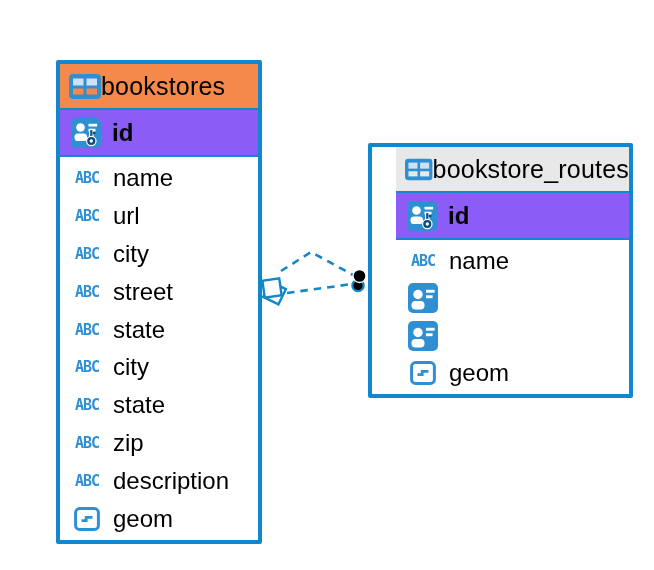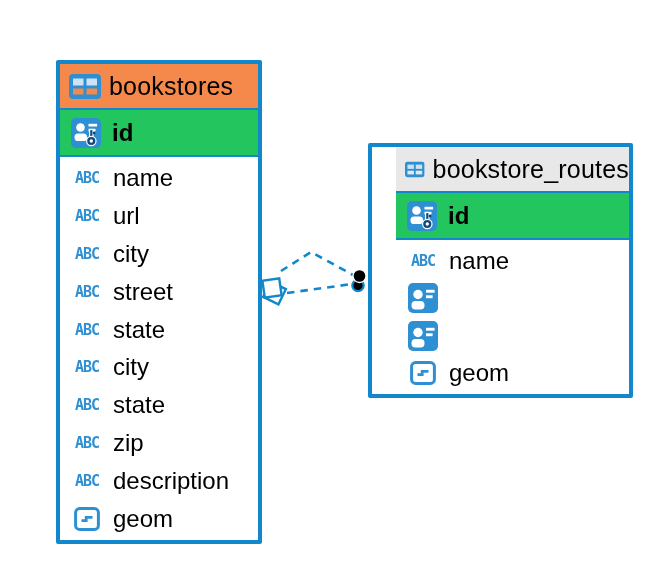--- a/index.html
+++ b/index.html
@@ -21,31 +21,31 @@
     display:flex;flex-direction:column;
   }
   .etable.t-left {left:56px; top:60px;  width:206px; height:484px; --hdr-bg:#F5894B;}
   .etable.t-right{left:368px;top:143px; width:265px; height:255px;padding-left:24px; --hdr-bg:#E8E8E8;}
 
   .ehdr{
     height:44px;flex:0 0 44px;
     background:var(--hdr-bg);
     border-bottom:2px solid #1287CB;
     display:flex;align-items:center;
-    padding-left:9px;gap:8px;
+    padding-left:9px;
     cursor:default;
   }
   .ehdr .title{
     font-size:25px;color:#000;letter-spacing:.2px;white-space:nowrap;
   }
   .idrow{
     height:45px;flex:0 0 45px;
     border-bottom:2px solid #1287CB;
     display:flex;align-items:center;
-    padding-left:9px;gap:9px;background:#22c55e;
+    padding-left:9px;gap:9px;background:#8b5cf6;
   }
   .idrow .lbl{font-size:24px;font-weight:bold;color:#000;}
   .ebody{flex:1;display:flex;flex-direction:column;padding:2px 0;}
   .row{
     flex:1;display:flex;align-items:center;
     padding-left:10px;gap:9px;background:#fff;
   }
   .row .lbl{font-size:24px;color:#000;white-space:nowrap;}
 
   .ic{flex:0 0 auto;display:flex;align-items:center;justify-content:center;width:34px;}

